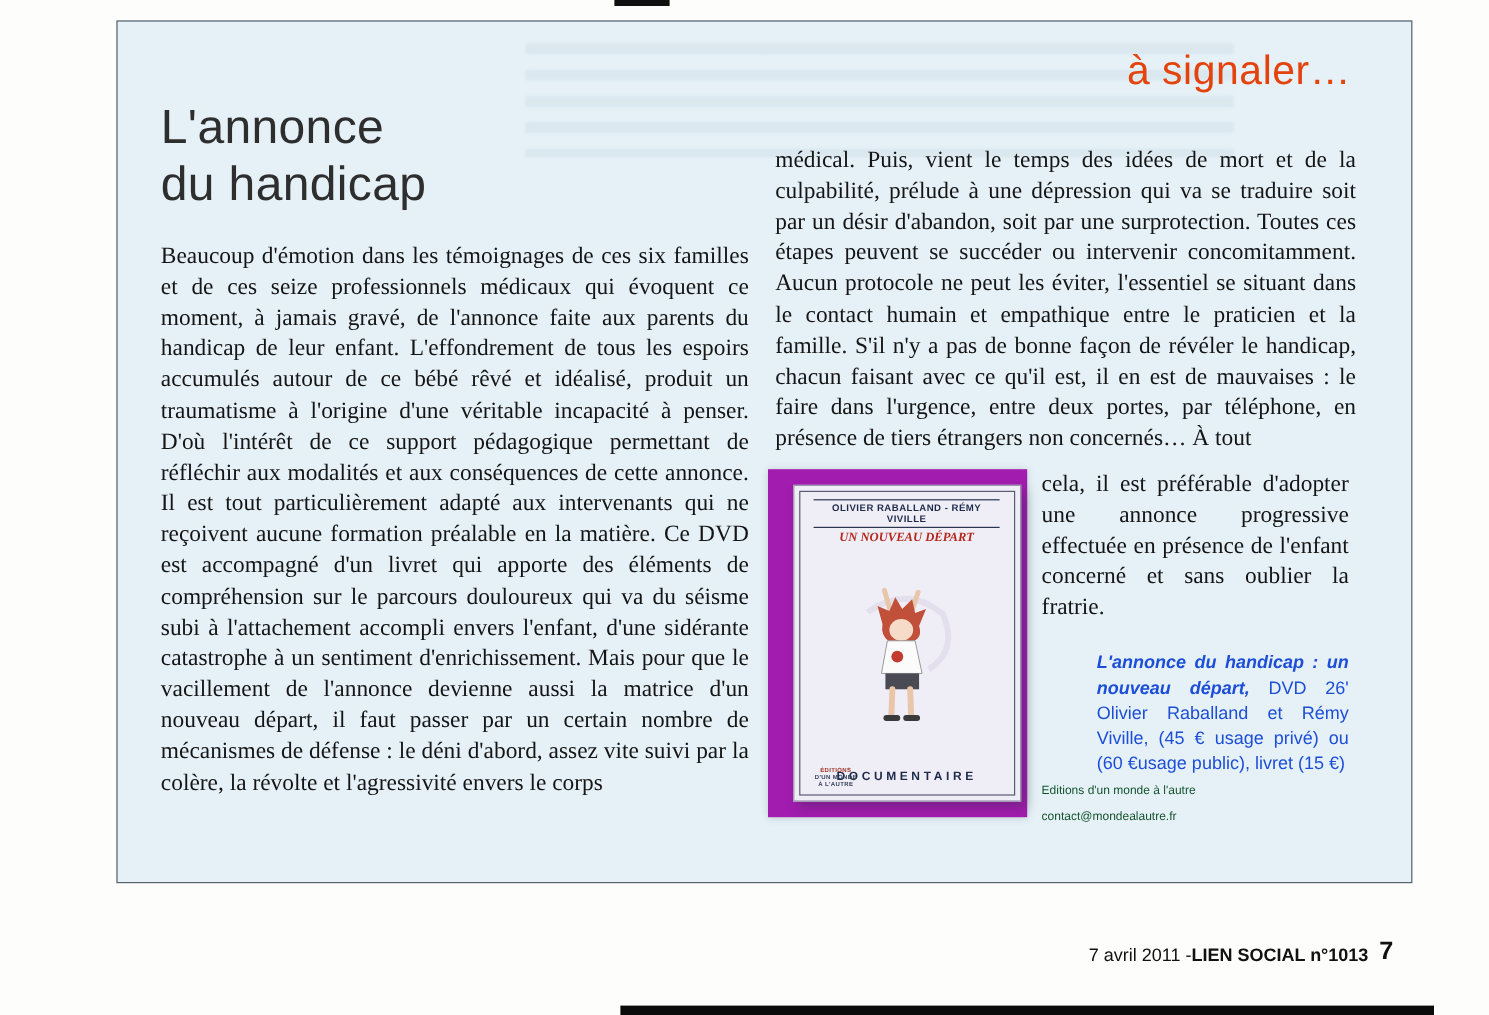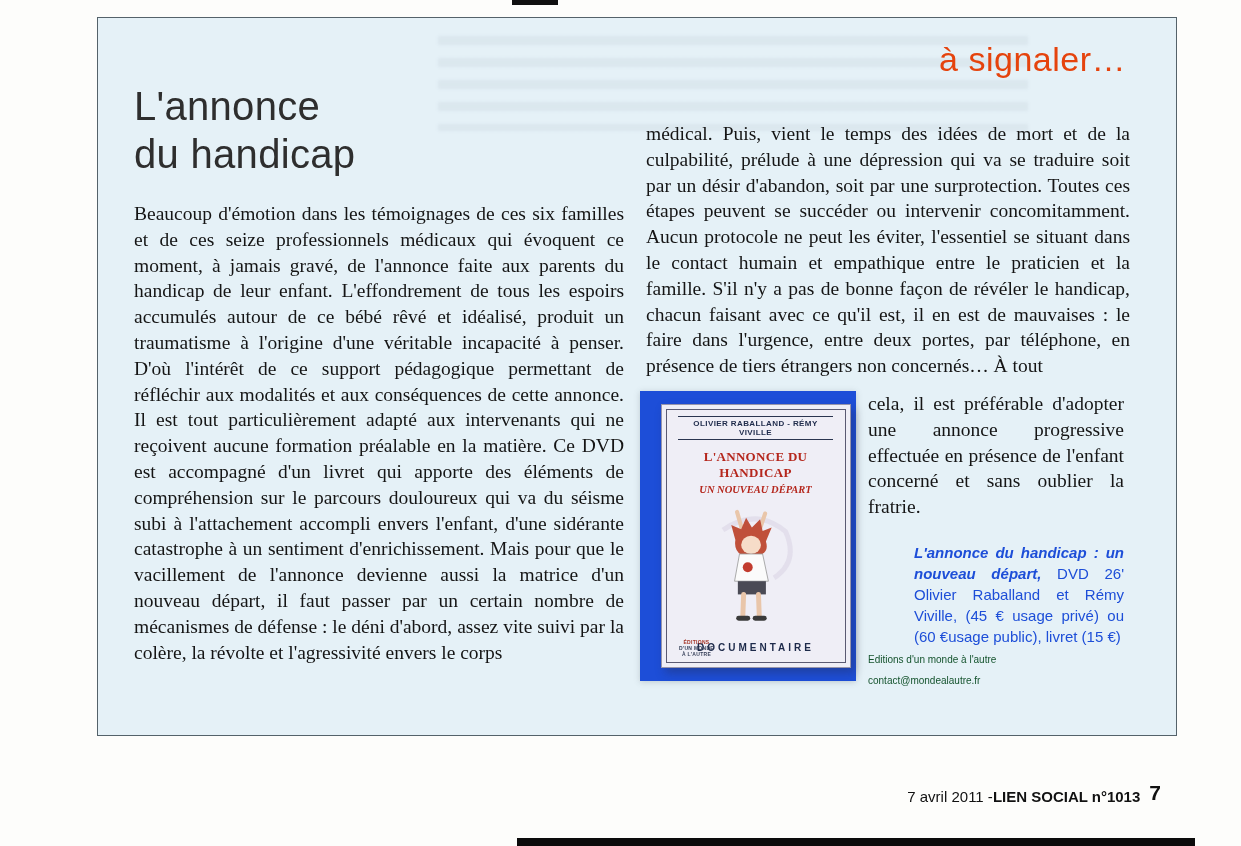--- a/index.html
+++ b/index.html
@@ -23,21 +23,21 @@
                    font-weight:normal; color:#2e2e2e; letter-spacing:0.3px; }
 
   .body { font-family:"Liberation Serif", serif; font-size:19.5px; line-height:25.8px;
           color:#151515; text-align:justify; hyphens:auto; -webkit-hyphens:auto; }
 
   .col-left  { position:absolute; left:36px;  top:183px; width:490px; }
   .col-right { position:absolute; left:548px; top:103px; width:484px; }
 
   .media-row { margin-top:12px; display:flex; }
 
-  .dvd-photo { width:216px; height:290px; background:#1d4ed8; flex:0 0 auto; margin-left:-6px;
+  .dvd-photo { width:216px; height:290px; background:#a21caf; flex:0 0 auto; margin-left:-6px;
                display:flex; align-items:center; justify-content:center;
                box-shadow:0 1px 6px rgba(80,90,100,0.25);padding-left:15px; }
   .dvd-case { width:190px; height:264px; background:#efeef6; position:relative;
               border:1px solid #9795ab; box-shadow:4px 5px 9px rgba(40,40,60,0.35); }
   .dvd-frame { position:absolute; inset:4px; border:1px solid #5a5a72; pointer-events:none; }
   .dvd-content { position:absolute; inset:6px; display:flex; flex-direction:column; align-items:center; }
   .dvd-authors { margin-top:5px; width:88%; font-size:8px; font-weight:bold; letter-spacing:0.4px;
                  color:#1d2a4a; text-align:center; border-top:1px solid #2a3550; border-bottom:1px solid #2a3550;
                  padding:2px 0; }
   .dvd-title { margin-top:9px; font-family:"Liberation Serif", serif; font-weight:bold;
@@ -85,21 +85,20 @@
   <div class="col-right">
     <p class="body">médical. Puis, vient le temps des idées de mort et de la culpabilité, prélude à une dépression qui va se traduire soit par un désir d'abandon, soit par une surprotection. Toutes ces étapes peuvent se succéder ou intervenir concomitamment. Aucun protocole ne peut les éviter, l'essentiel se situant dans le contact humain et empathique entre le praticien et la famille. S'il n'y a pas de bonne façon de révéler le handicap, chacun faisant avec ce qu'il est, il en est de mauvaises : le faire dans l'urgence, entre deux portes, par téléphone, en présence de tiers étrangers non concernés… À tout</p>
 
     <div class="media-row">
 
       <div class="dvd-photo">
         <div class="dvd-case">
           <div class="dvd-frame"></div>
           <div class="dvd-content">
             <div class="dvd-authors">OLIVIER RABALLAND - RÉMY VIVILLE</div>
-            <div class="dvd-title">L'ANNONCE DU HANDICAP</div>
             <div class="dvd-subtitle">UN NOUVEAU DÉPART</div>
             <div class="dvd-art">
               <svg viewBox="0 0 120 160" xmlns="http://www.w3.org/2000/svg">
                 <path d="M20,34 Q60,6 96,36 Q112,72 82,92" fill="none" stroke="#d8d4e4" stroke-width="6" opacity="0.55"></path>
                 <path d="M45,40 L37,12" stroke="#e9c6aa" stroke-width="5" fill="none" stroke-linecap="round"></path>
                 <path d="M63,38 L71,14" stroke="#e9c6aa" stroke-width="5" fill="none" stroke-linecap="round"></path>
                 <path d="M35,46 L30,28 L42,33 L48,19 L55,31 L65,21 L68,35 L79,31 L72,48 Q76,60 65,64 L42,64 Q33,58 35,46 Z" fill="#c0503a"></path>
                 <ellipse cx="54" cy="52" rx="12" ry="11" fill="#f6dcc8"></ellipse>
                 <path d="M40,63 L68,63 L75,96 L34,96 Z" fill="#fbfbfb" stroke="#9a9a9a" stroke-width="1"></path>
                 <circle cx="50" cy="79" r="6" fill="#c23b2e"></circle>

